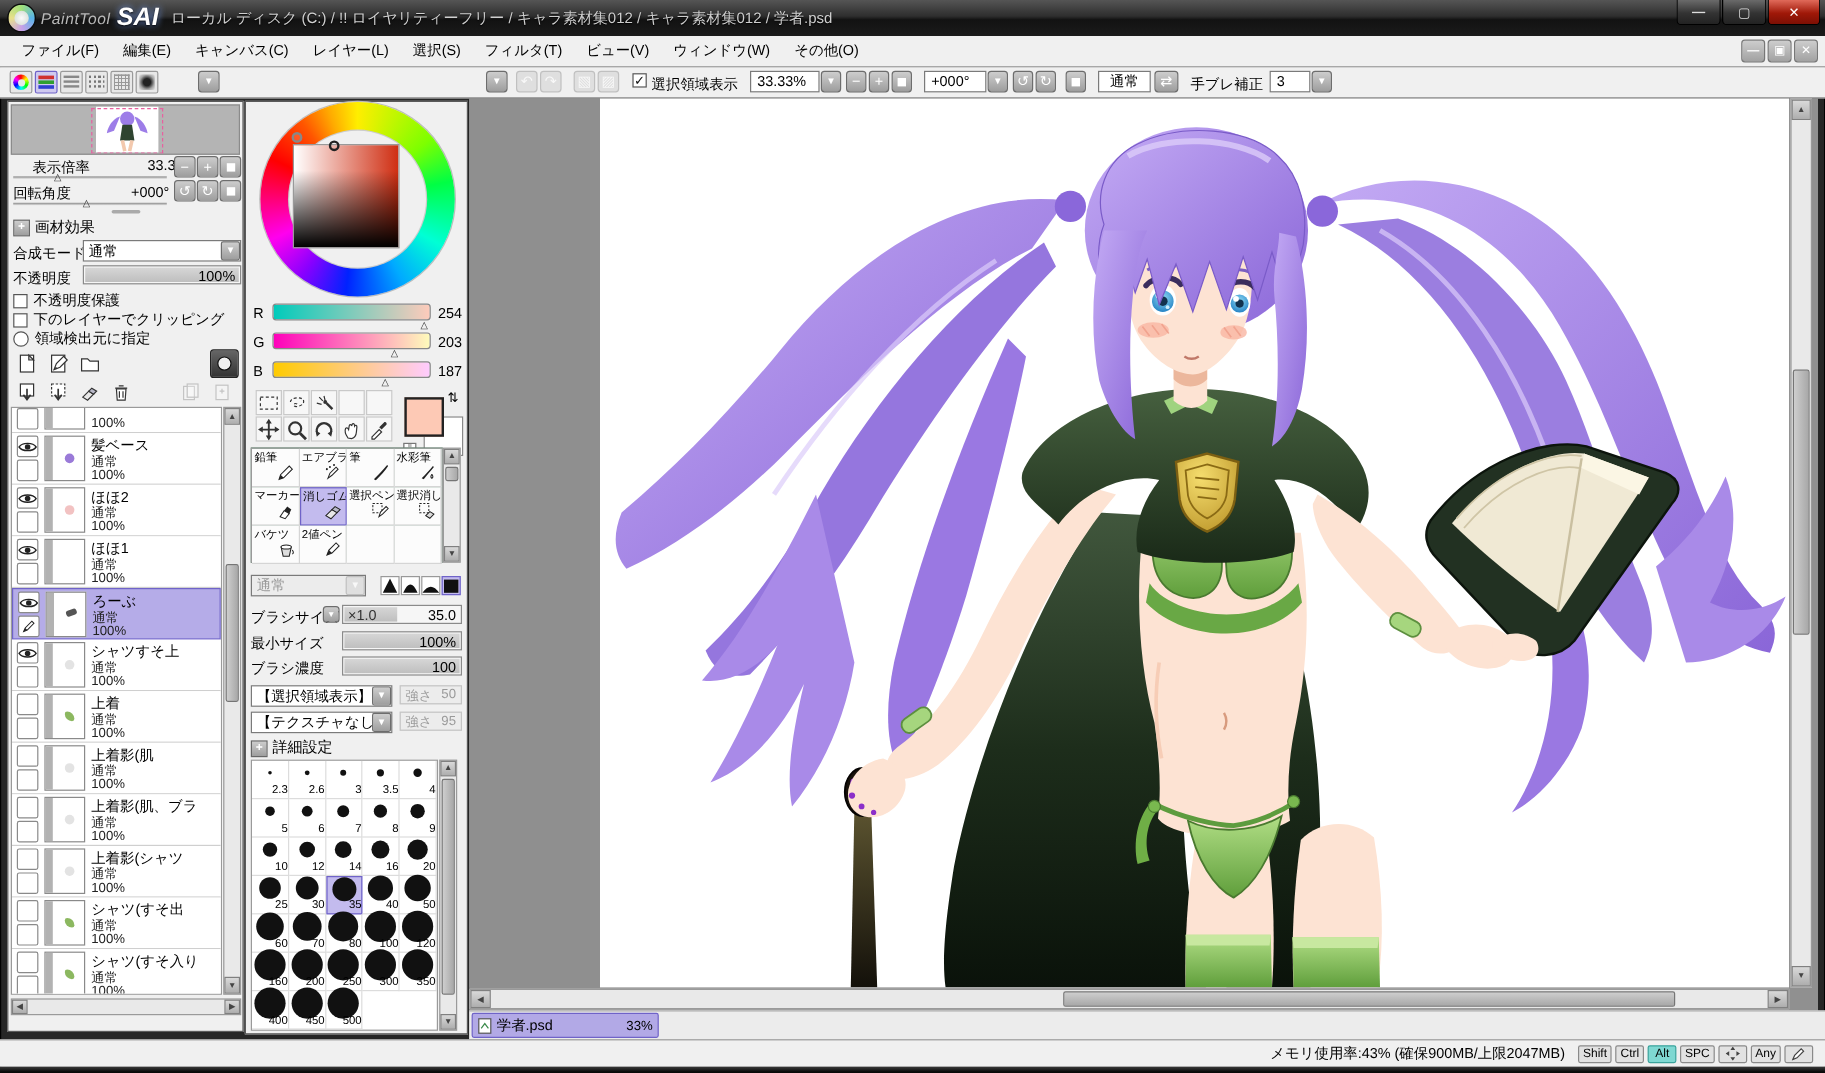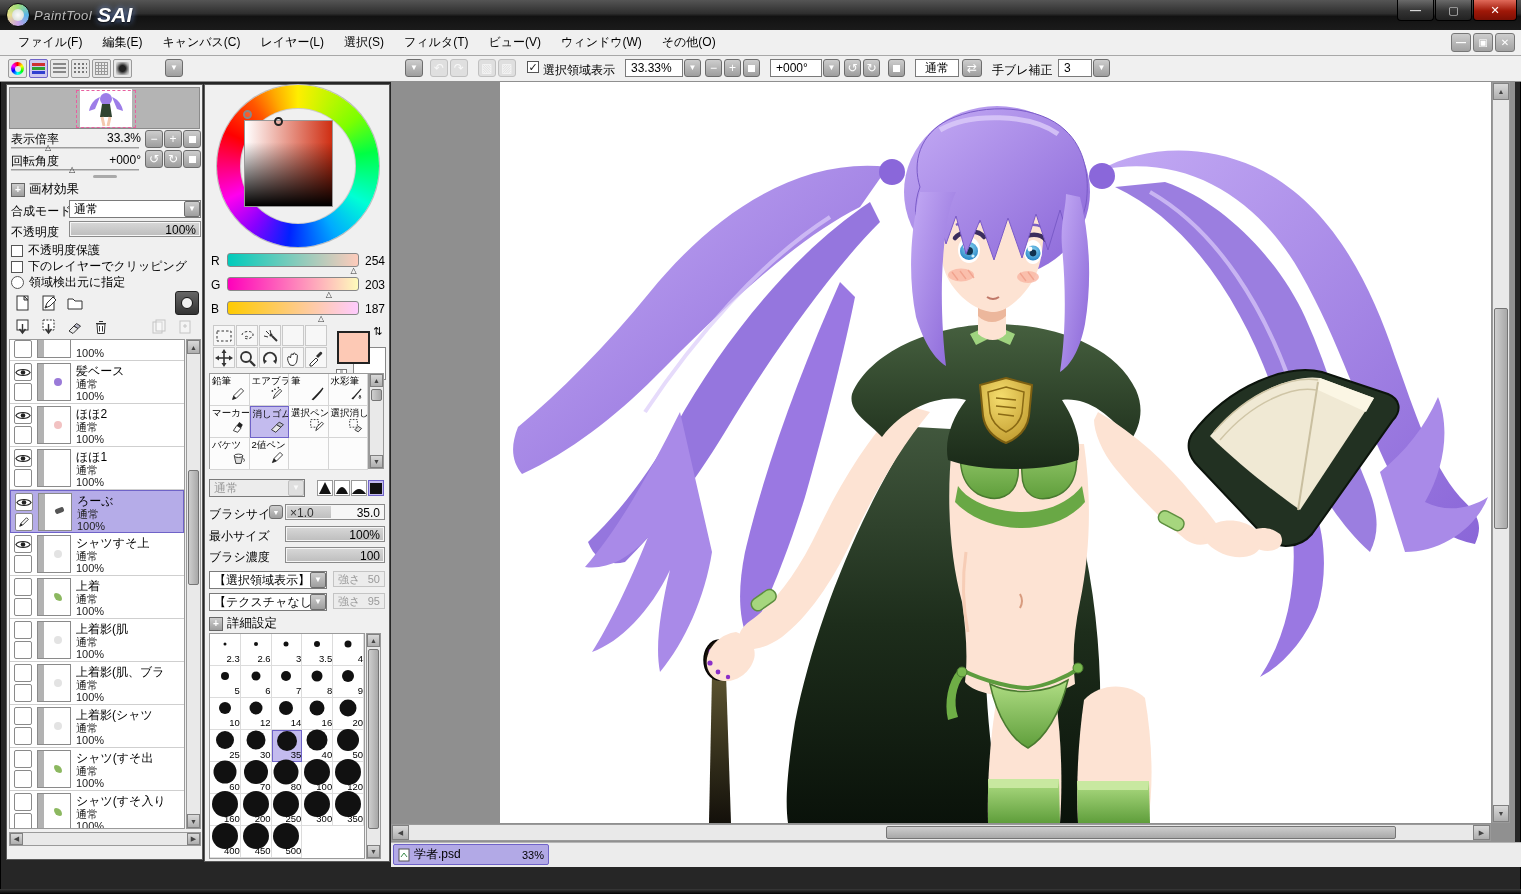--- a/index.html
+++ b/index.html
@@ -143,20 +143,21 @@
 </style>
 </head>
 <body>
 
 <div class="window">
 
   <div class="titlebar">
     <div class="logo-swirl"></div>
     <span class="logo-pt">PaintTool</span>
     <span class="logo-sai">SAI</span>
+    <span class="title-text">ローカル ディスク (C:) / !! ロイヤリティーフリー / キャラ素材集012 / キャラ素材集012 / 学者.psd</span>
     <div class="win-controls">
       <div class="win-btn">—</div>
       <div class="win-btn">▢</div>
       <div class="win-btn close">✕</div>
     </div>
   </div>
 
   <div class="menubar" id="menubar">
     <div class="doc-controls">
       <div class="doc-btn">—</div>
@@ -266,21 +267,21 @@
           <circle cx="26" cy="10" r="6" fill="#9d7de8"></circle>
           <path d="M20 8 C14 10 10 16 9 22 L15 20 Z" fill="#9d7de8"></path>
           <path d="M32 8 C38 10 42 16 43 22 L37 20 Z" fill="#9d7de8"></path>
           <path d="M22 15 L30 15 L32 28 L20 28 Z" fill="#2f4430"></path>
           <path d="M22 28 L24 37 M30 28 L28 37" stroke="#f3c9ae" stroke-width="3"></path>
         </svg>
       </div>
       <div class="nav-sel"></div>
     </div>
 
-    <div class="nrow" style="top:46px;">
+    <div class="nrow" style="top:46px;margin-left:16px;">
       <span>表示倍率</span><span class="v">33.3%</span>
     </div>
     <div class="slider" style="top:60px;">
       <div class="track"></div>
         <span class="mark" style="left:34px;">△</span>
     </div>
     <div class="nrow" style="top:68px;">
       <span>回転角度</span><span class="v">+000°</span>
     </div>
     <div class="slider" style="top:82px;">
@@ -1091,14 +1092,34 @@
         <svg width="12" height="14" viewBox="0 0 12 14">
             <rect x="1" y="1" width="10" height="12" fill="#fff" stroke="#555"></rect>
             <path d="M3 9 L6 5 L9 9" stroke="#3a8a4a" fill="none"></path>
           </svg>
         <span>学者.psd</span>
         <span class="zoom">33%</span>
       </div>
     </div>
   </div>
 
+  <div class="statusbar">
+    <span class="mem">メモリ使用率:43% (確保900MB/上限2047MB)</span>
+    <span id="status-keys" style="display:flex;gap:3px;align-items:center;">
+        <span class="key">Shift</span>
+        <span class="key">Ctrl</span>
+        <span class="key active">Alt</span>
+        <span class="key">SPC</span>
+      </span>
+    <span class="key">
+      <svg width="12" height="12" viewBox="0 0 12 12">
+          <path d="M6 0 L4 3 L8 3 Z M6 12 L4 9 L8 9 Z M0 6 L3 4 L3 8 Z M12 6 L9 4 L9 8 Z" fill="#444"></path>
+        </svg>
+    </span>
+    <span class="key">Any</span>
+    <span class="key">
+      <svg width="12" height="12" viewBox="0 0 12 12">
+          <path d="M1 11 L2.5 7.5 L8 2 L10 4 L4.5 9.5 Z" fill="#fff" stroke="#444"></path>
+        </svg>
+    </span>
+  </div>
   <div class="bottom-frame"></div>
 </div>
 
 </body></html>

